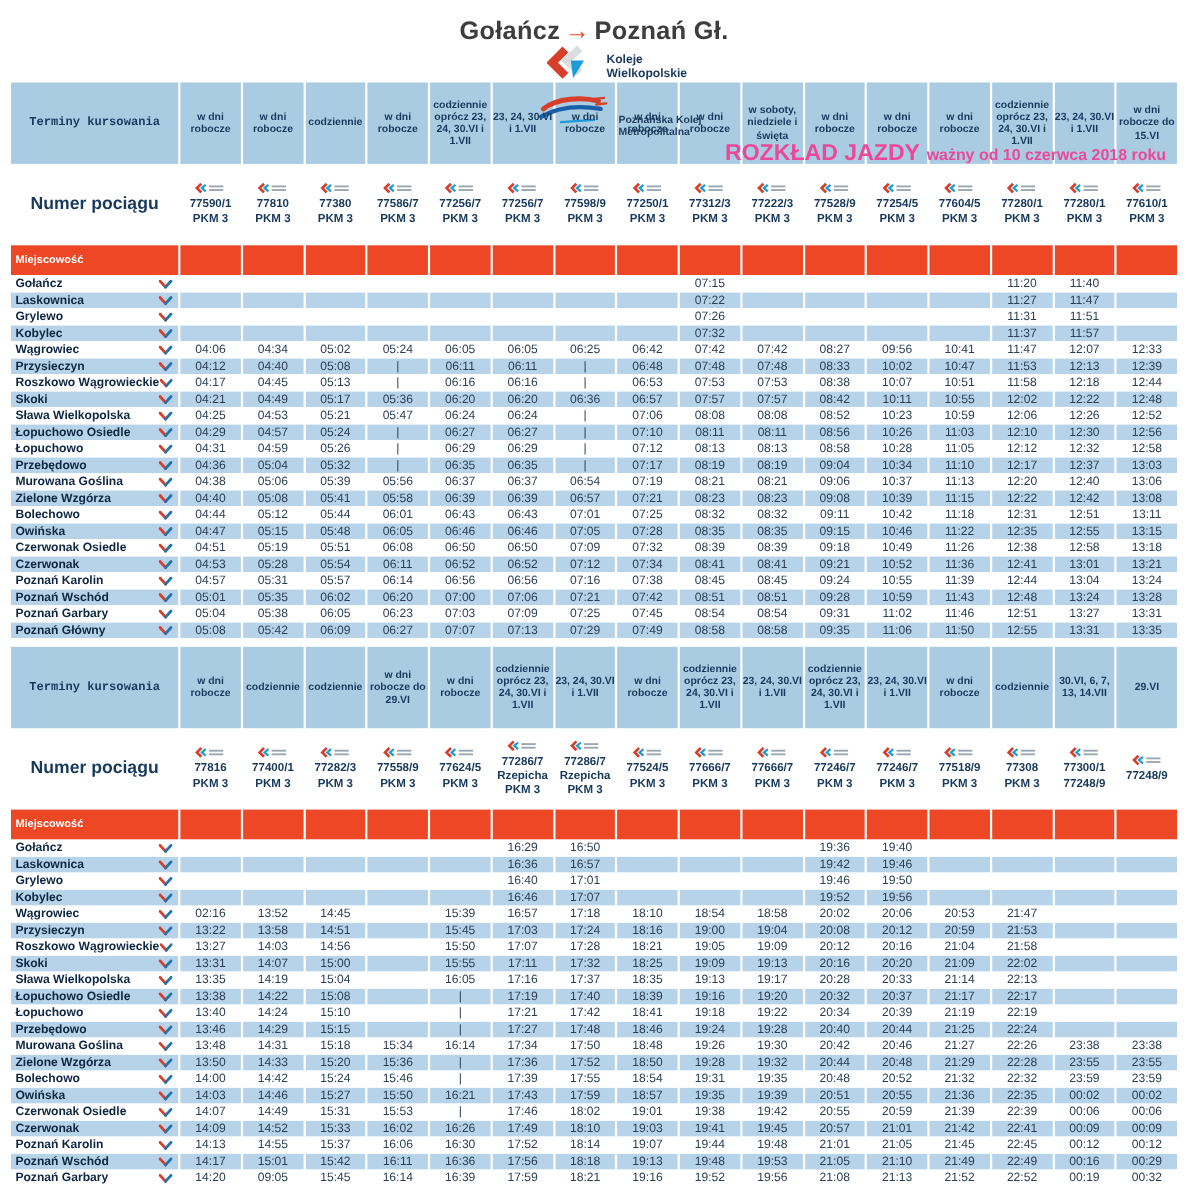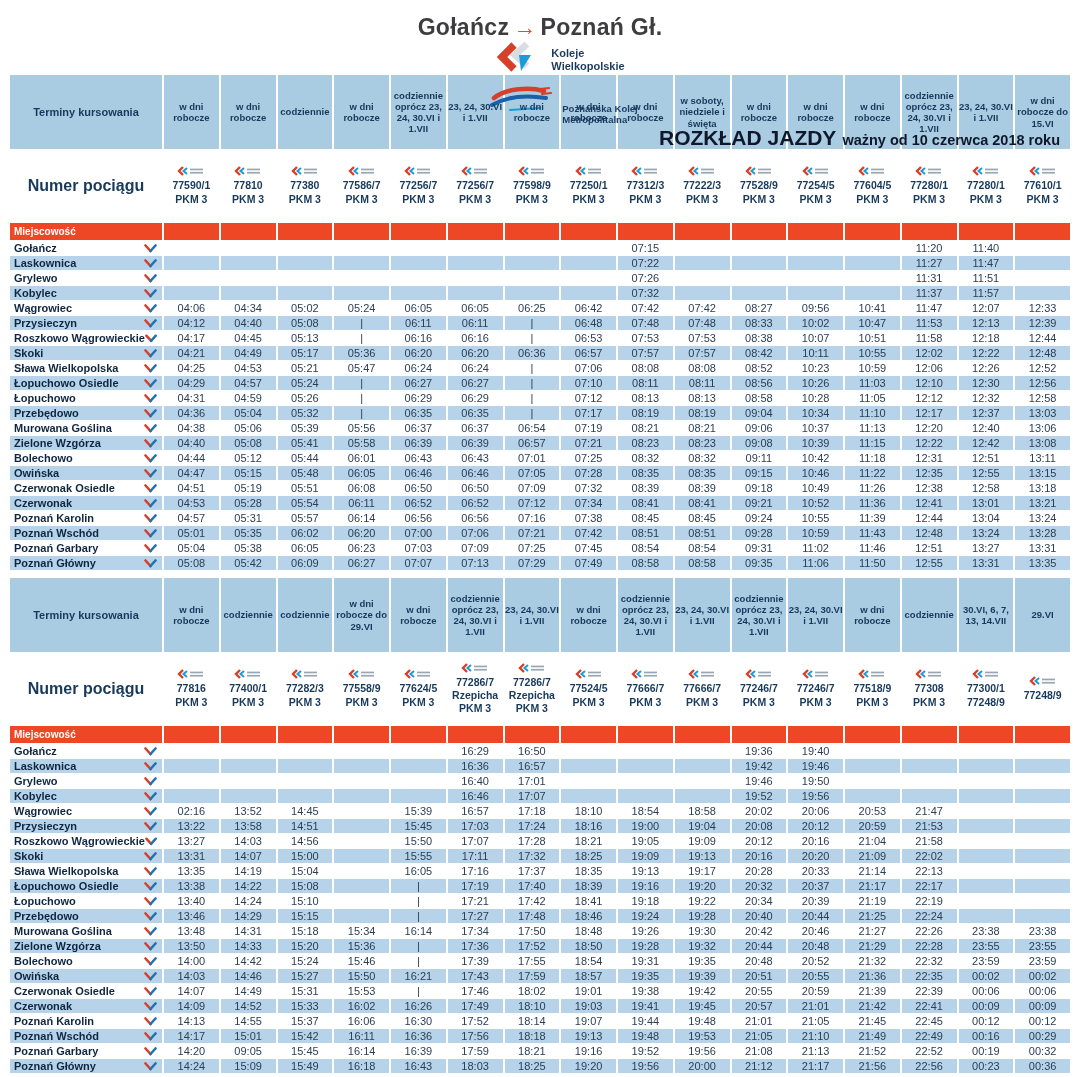--- a/index.html
+++ b/index.html
@@ -8,33 +8,33 @@
 
   
   .topbar{display:flex;align-items:center;height:52px;padding:6px 8px 2px 8px;flex-direction:column;}
   .route-title{font-size:23px;font-weight:bold;color:#3d3d3f;letter-spacing:.3px;white-space:nowrap;}
   .route-arrow{color:#e64a2e;font-weight:bold;padding:0 4px;}
   .logo{display:flex;align-items:center;gap:10px;}
   .logo-kw{margin-left:42px;}
   .logo-pkm{margin-left:48px;}
   .logo-text{font-size:11px;font-weight:bold;color:#1d3a5e;line-height:1.15;}
   .logo-text.small{font-size:9.5px;margin-top:25px;}
-  .rj-title{margin-left:auto;white-space:nowrap;color:#0f172a;font-weight:bold;font-size:21px;padding-right:4px;}
+  .rj-title{margin-left:auto;white-space:nowrap;color:#ec4899;font-weight:bold;font-size:21px;padding-right:4px;}
   .rj-suffix{font-size:14.5px;padding-left:6px;}
 
   
   table.tt{border-collapse:separate;border-spacing:2px 1px;table-layout:fixed;width:1064px;margin:6px 0 0 0;}
   table.tt th,table.tt td{padding:0;text-align:center;vertical-align:middle;overflow:hidden;}
   .sched{background:#a9cce3;color:#17395c;font-weight:bold;font-size:9.5px;line-height:1.18;height:74px;padding:0 1px;}
-  .term{font-size:11px;}
+  .term{font-size:11px;font-family:Liberation Mono, monospace;}
   .num-cell{height:72px;font-size:10.5px;font-weight:bold;color:#17395c;line-height:1.25;}
   .num-label{font-size:16px;font-weight:bold;color:#17395c;}
   .kwmini{display:block;margin:0 auto 3px auto;}
   .band-cell{background:#ee4726;height:13px;}
-  .band-label{background:#ee4726;color:#ffffff;font-size:10px;font-weight:bold;text-align:left !important;padding-left:4px !important;height:17px;}
+  .band-label{background:#ee4726;color:#ffffff;font-size:10px;font-weight:bold;text-align:left !important;padding-left:4px !important;height:27px;}
   .stn-row td{height:14px;font-size:11px;color:#2b3e52;line-height:14px;white-space:nowrap;}
   .stn-row.alt td{background:#b6d3e9;}
   .stn{text-align:left !important;}
   .stn .wrap{display:flex;align-items:center;justify-content:space-between;padding:0 5px 0 4px;}
   .stn .name{font-weight:bold;color:#0f2642;font-size:11px;}
   .foot-row td{height:34px;vertical-align:top;font-size:9px;color:#2c2c2c;line-height:1.25;font-weight:bold;padding-top:2px;}
 </style>
 </head>
 <body>
 

